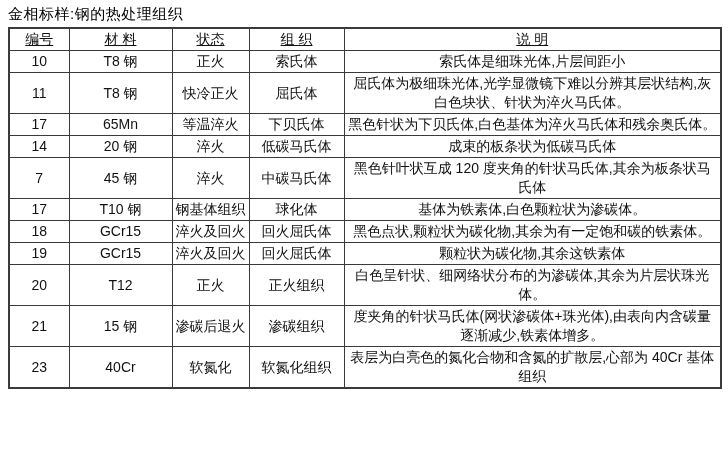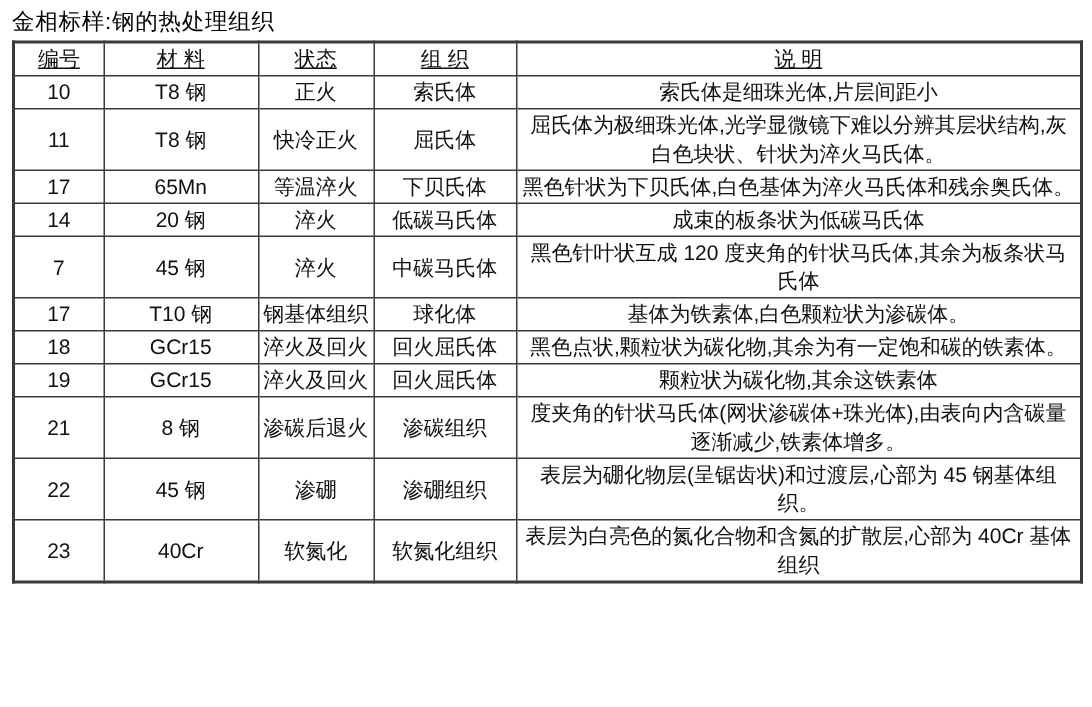--- a/index.html
+++ b/index.html
@@ -122,32 +122,32 @@
     <td>黑色点状,颗粒状为碳化物,其余为有一定饱和碳的铁素体。</td>
   </tr>
       <tr>
     <td>19</td>
     <td>GCr15</td>
     <td>淬火及回火</td>
     <td>回火屈氏体</td>
     <td>颗粒状为碳化物,其余这铁素体</td>
   </tr>
       <tr>
+    <td>20</td>
+    <td>T12</td>
+    <td>正火</td>
+    <td>正火组织</td>
+    <td>白色呈针状、细网络状分布的为渗碳体,其余为片层状珠光体。</td>
+  </tr>
+      <tr>
     <td>21</td>
-    <td>8 钢</td>
+    <td>15 钢</td>
     <td>渗碳后退火</td>
     <td>渗碳组织</td>
     <td>度夹角的针状马氏体(网状渗碳体+珠光体),由表向内含碳量逐渐减少,铁素体增多。</td>
-  </tr>
-      <tr>
-    <td>22</td>
-    <td>45 钢</td>
-    <td>渗硼</td>
-    <td>渗硼组织</td>
-    <td>表层为硼化物层(呈锯齿状)和过渡层,心部为 45 钢基体组织。</td>
   </tr>
       <tr>
     <td>23</td>
     <td>40Cr</td>
     <td>软氮化</td>
     <td>软氮化组织</td>
     <td>表层为白亮色的氮化合物和含氮的扩散层,心部为 40Cr 基体组织</td>
   </tr>
     </tbody>
 </table>

